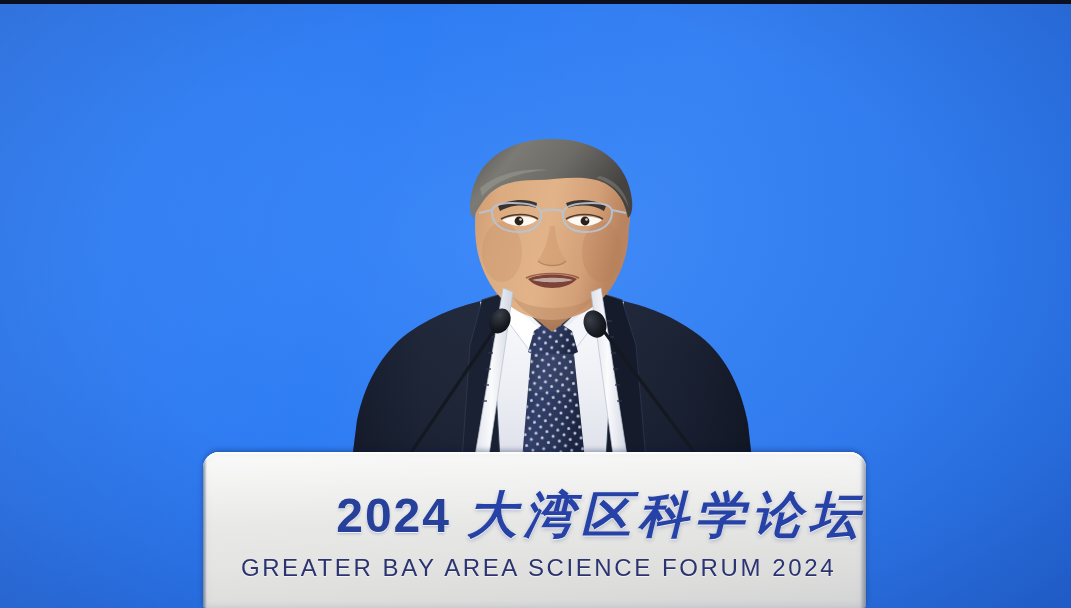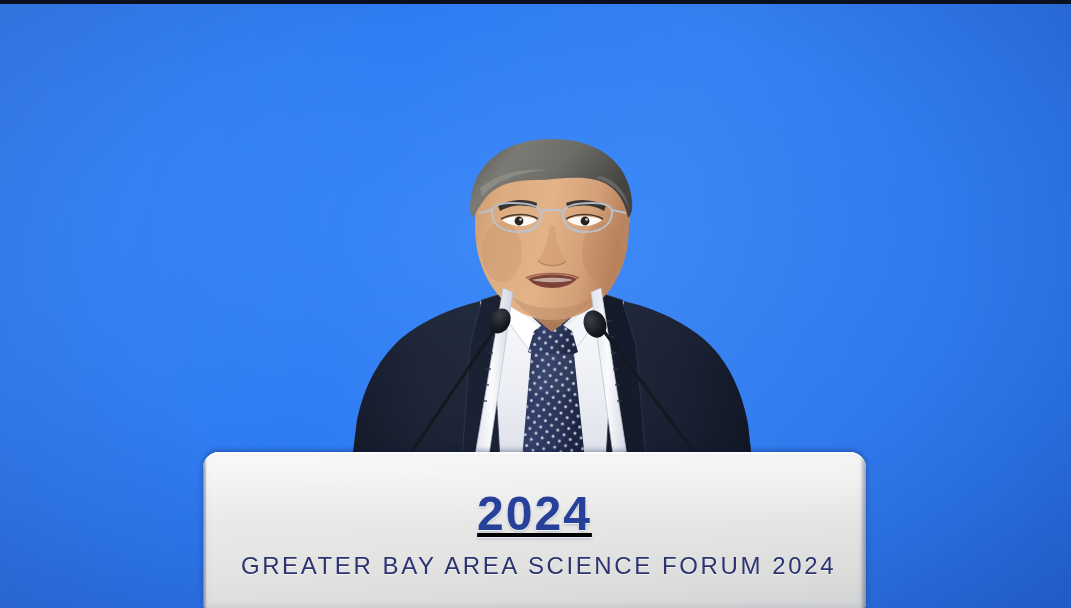--- a/index.html
+++ b/index.html
@@ -102,24 +102,23 @@
   .podium-inner {
     position: absolute;
     left: 0; right: 0;
     top: 38px;
     text-align: center;
     z-index: 4;
   }
   .headline {
     display: flex;
     align-items: baseline;
-    justify-content: center;
+    justify-content: flex-end;
     gap: 16px;
     white-space: nowrap;
-    text-decoration: underline;
   }
   .headline-year {
     font-family: "Liberation Sans", sans-serif;
     font-weight: 700;
     font-size: 48px;
     letter-spacing: 2px;
     color: #27409a;
     text-shadow: 0 1px 0 rgba(255,255,255,0.75), 0 2px 3px rgba(20,40,110,0.22);
     line-height: 1;
   }
@@ -378,20 +377,21 @@
   </svg>
 
   <div class="podium">
     <div class="podium-sheen"></div>
     <div class="podium-edge-left"></div>
     <div class="podium-edge-right"></div>
 
     <div class="podium-inner">
       <div class="headline">
         <span class="headline-year">2024</span>
+        <span class="headline-cn">大湾区科学论坛</span>
       </div>
       <div class="subline">GREATER BAY AREA SCIENCE FORUM 2024</div>
     </div>
   </div>
 
   <div class="letterbox-top"></div>
 
 </div>
 
 </body></html>

